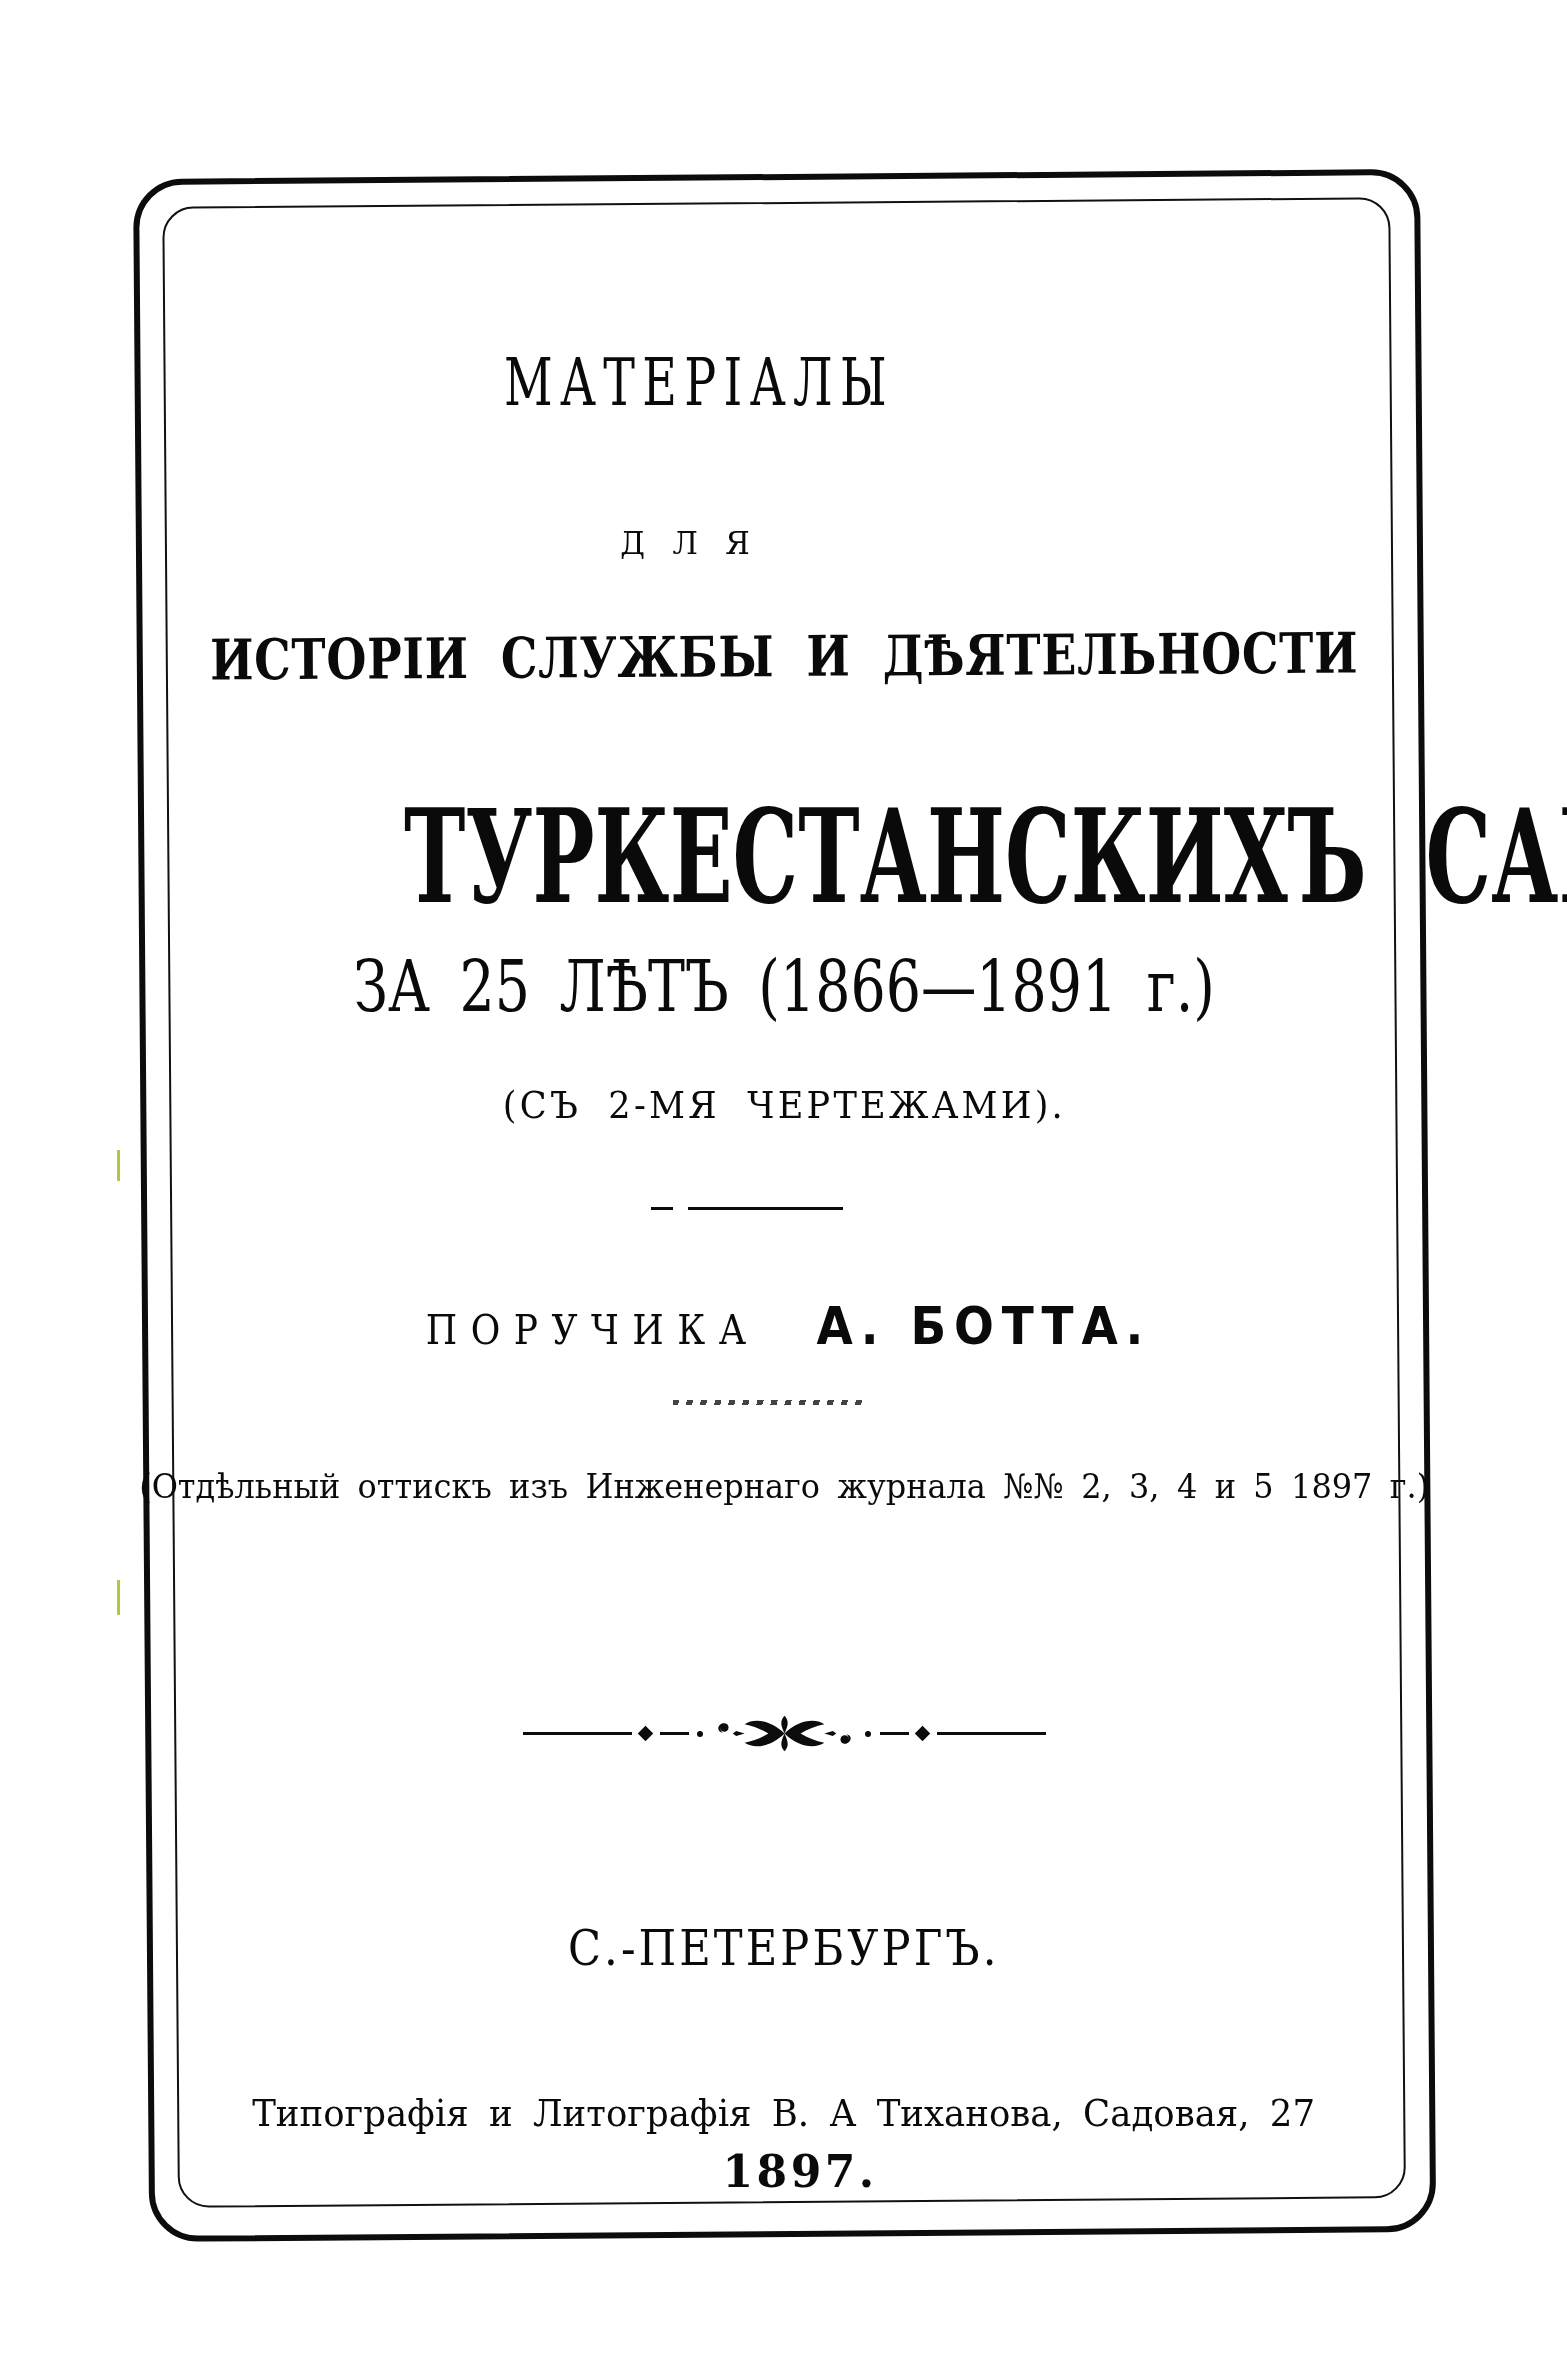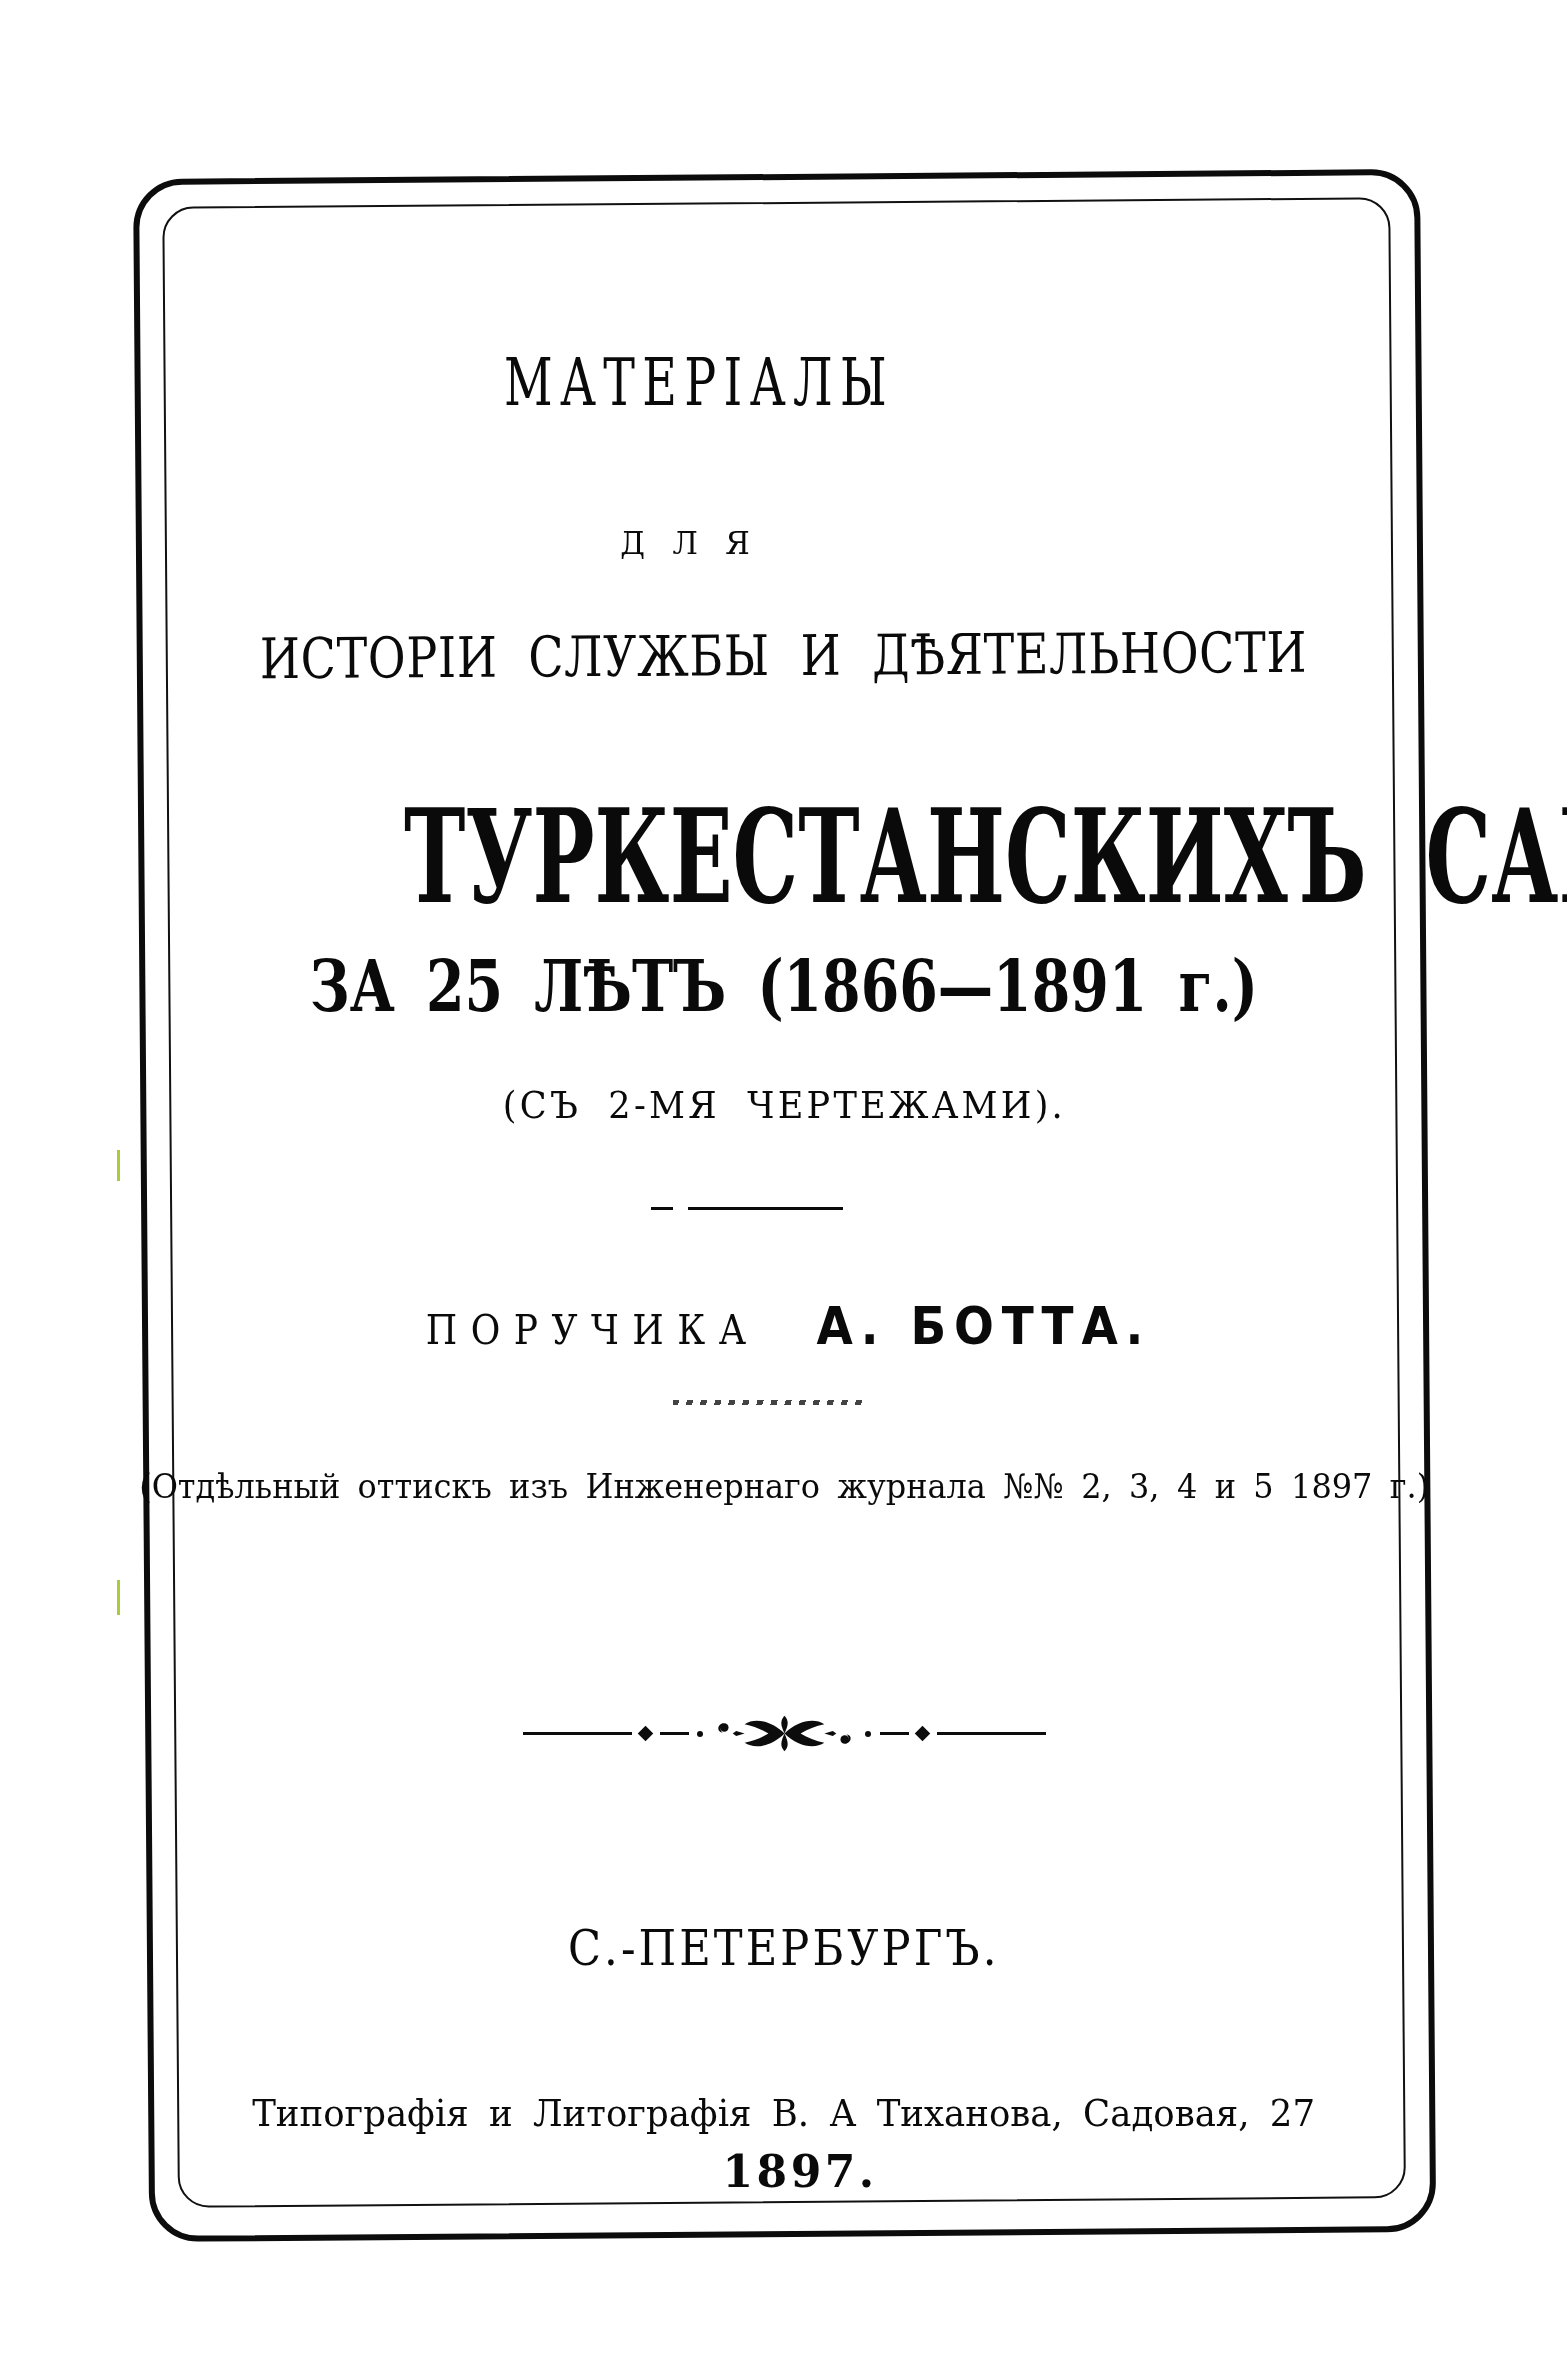--- a/index.html
+++ b/index.html
@@ -59,38 +59,38 @@
   .t-for {
     top: 527px;
     font-size: 32px;
     letter-spacing: 29px;
   }
   .t-for > span { transform: translateX(-85px) scaleX(0.95); }
 
   .t-sub {
     top: 628px;
     font-size: 56px;
-    font-weight: normal;
+    font-weight: bold;
     letter-spacing: 0.9px;
     word-spacing: 18.7px;
   }
   .t-sub > span { transform: rotate(-0.35deg) scaleX(0.82); }
 
   .t-display {
     top: 792px;
     font-size: 129px;
     font-weight: bold;
     word-spacing: 47px;
   }
   .t-display > span { transform: scaleX(0.64); }
 
   .t-years {
     top: 951px;
     font-size: 71px;
-    font-weight: bold;
+    font-weight: normal;
     word-spacing: 15.3px;
   }
   .t-years > span { transform: scaleX(0.78); }
 
   .t-drawings {
     top: 1087px;
     font-size: 37px;
     letter-spacing: 3.4px;
     word-spacing: 13.6px;
   }

